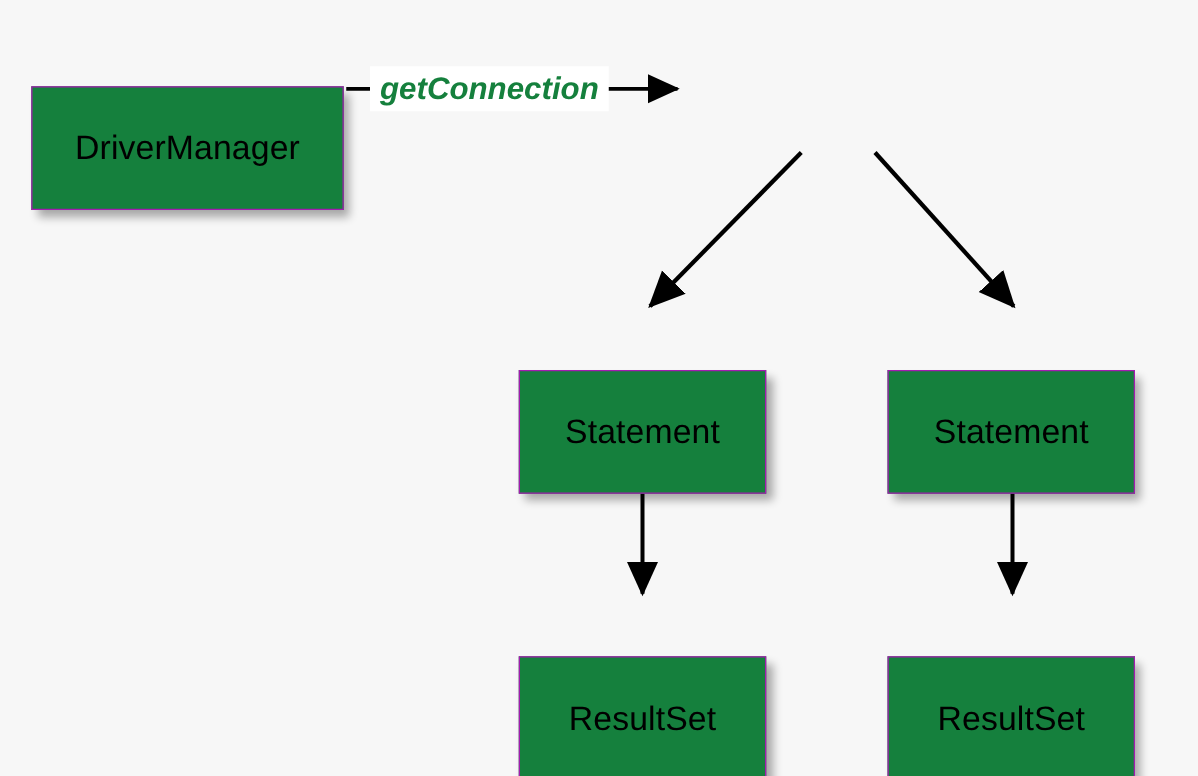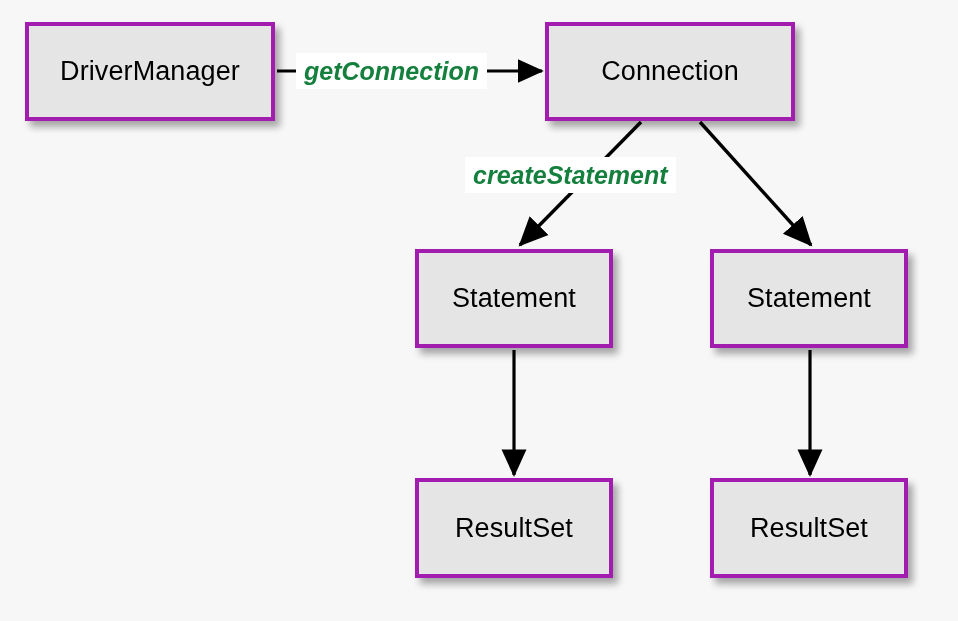--- a/index.html
+++ b/index.html
@@ -19,27 +19,28 @@
     position: absolute;
     left: 0;
     top: 0;
     width: 958px;
     height: 621px;
     pointer-events: none;
   }
   .node {
     position: absolute;
     box-sizing: border-box;
-    background: #e5e5e5;
-    border: 4px solid #a21caf;
+    background: #15803d;
+    border: 1px solid #a21caf;
     box-shadow: 5px 6px 7px rgba(0,0,0,0.33);
     display: flex;
     align-items: center;
     justify-content: center;
     z-index: 3;
+    margin-top: 47px;
   }
   .node-label {
     font-family: "Liberation Sans", sans-serif;
     font-size: 27px;
     font-weight: 400;
     color: #000000;
     letter-spacing: 0.1px;
     white-space: nowrap;
   }
   .edge-label {
@@ -86,38 +87,34 @@
 
     <line x1="514" y1="350" x2="514" y2="475" stroke="#000000" stroke-width="3.2" marker-end="url(#arrowhead)"></line>
 
     <line x1="810" y1="350" x2="810" y2="475" stroke="#000000" stroke-width="3.2" marker-end="url(#arrowhead)"></line>
   </svg>
 
   <div class="node" id="n-drivermanager">
     <span class="node-label">DriverManager</span>
   </div>
 
-  <div class="node" id="n-connection">
-    <span class="node-label">Connection</span>
-  </div>
 
   <div class="node" id="n-statement-1">
     <span class="node-label">Statement</span>
   </div>
 
   <div class="node" id="n-statement-2">
     <span class="node-label">Statement</span>
   </div>
 
   <div class="node" id="n-resultset-1">
     <span class="node-label">ResultSet</span>
   </div>
 
   <div class="node" id="n-resultset-2">
     <span class="node-label">ResultSet</span>
   </div>
 
   <div class="edge-label" id="lbl-getconnection">getConnection</div>
 
-  <div class="edge-label" id="lbl-createstatement">createStatement</div>
 
 
 </div>
 
 </body></html>

